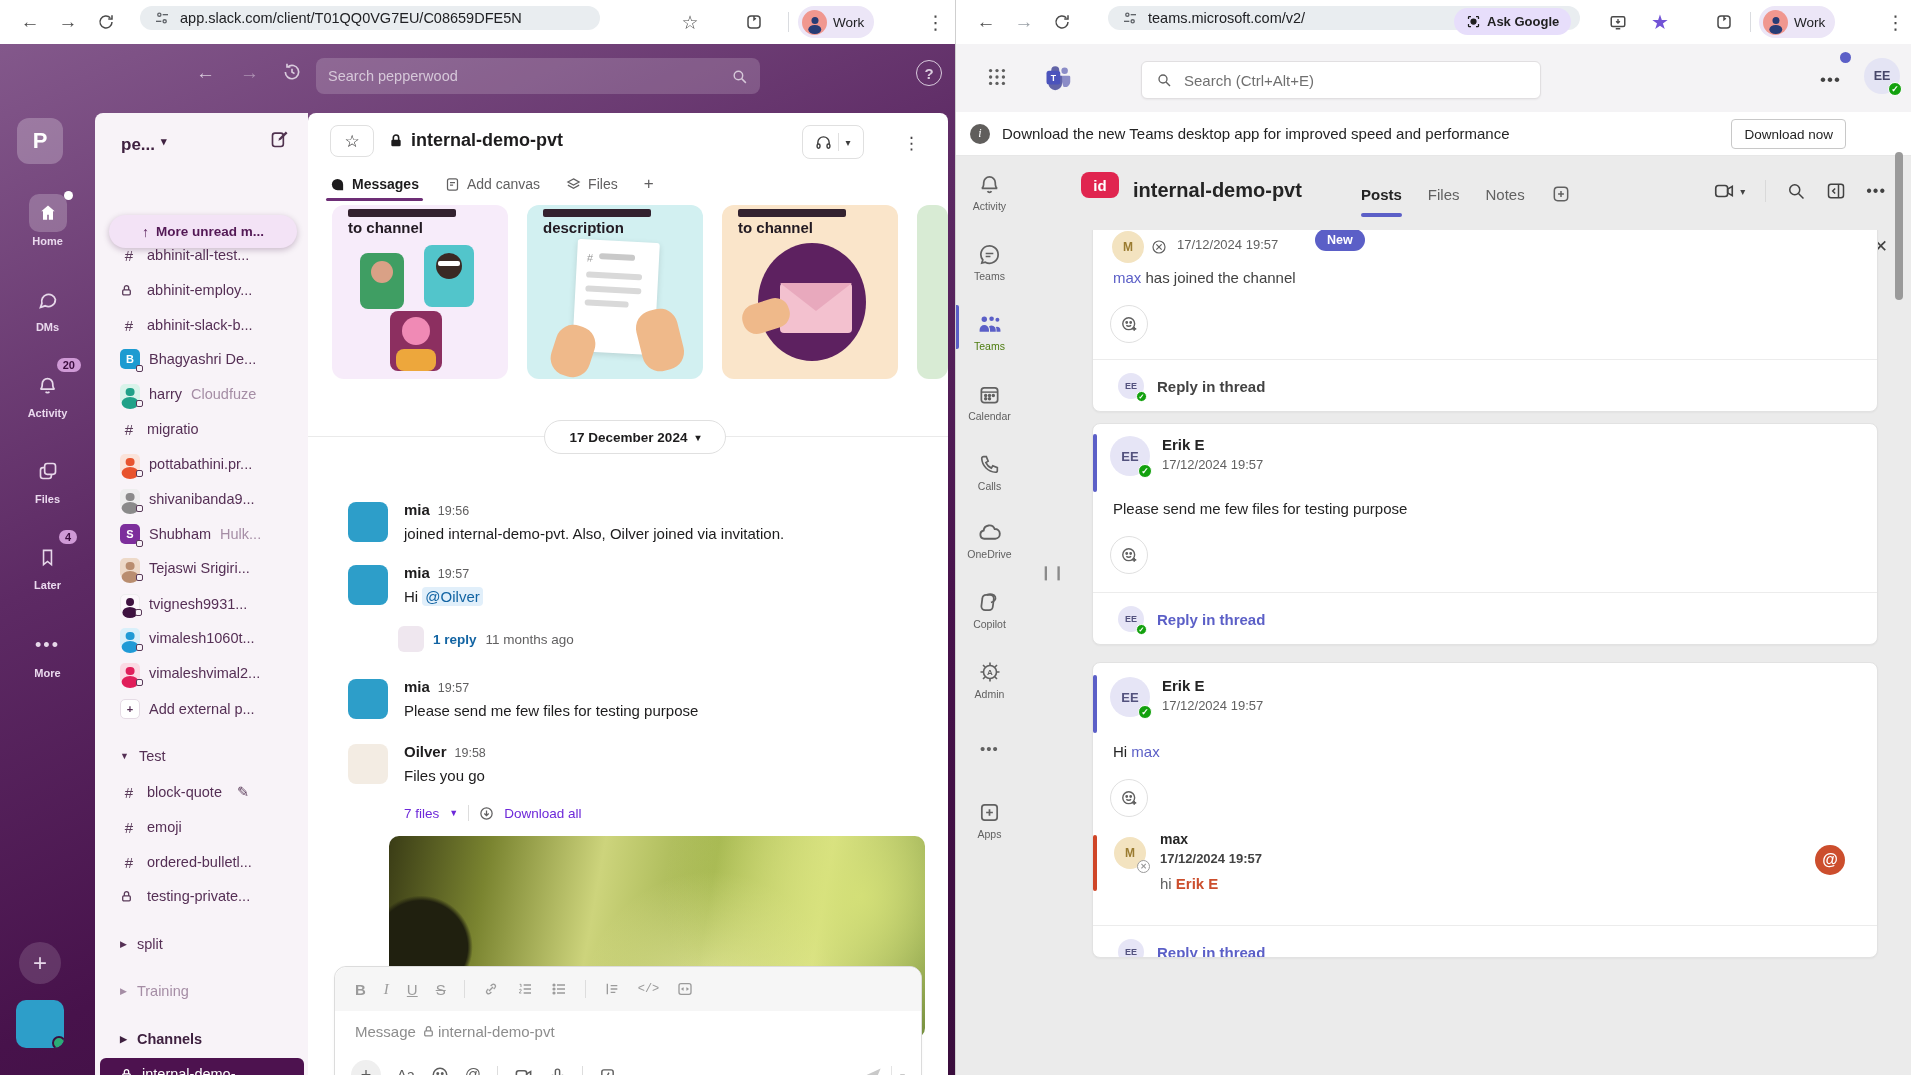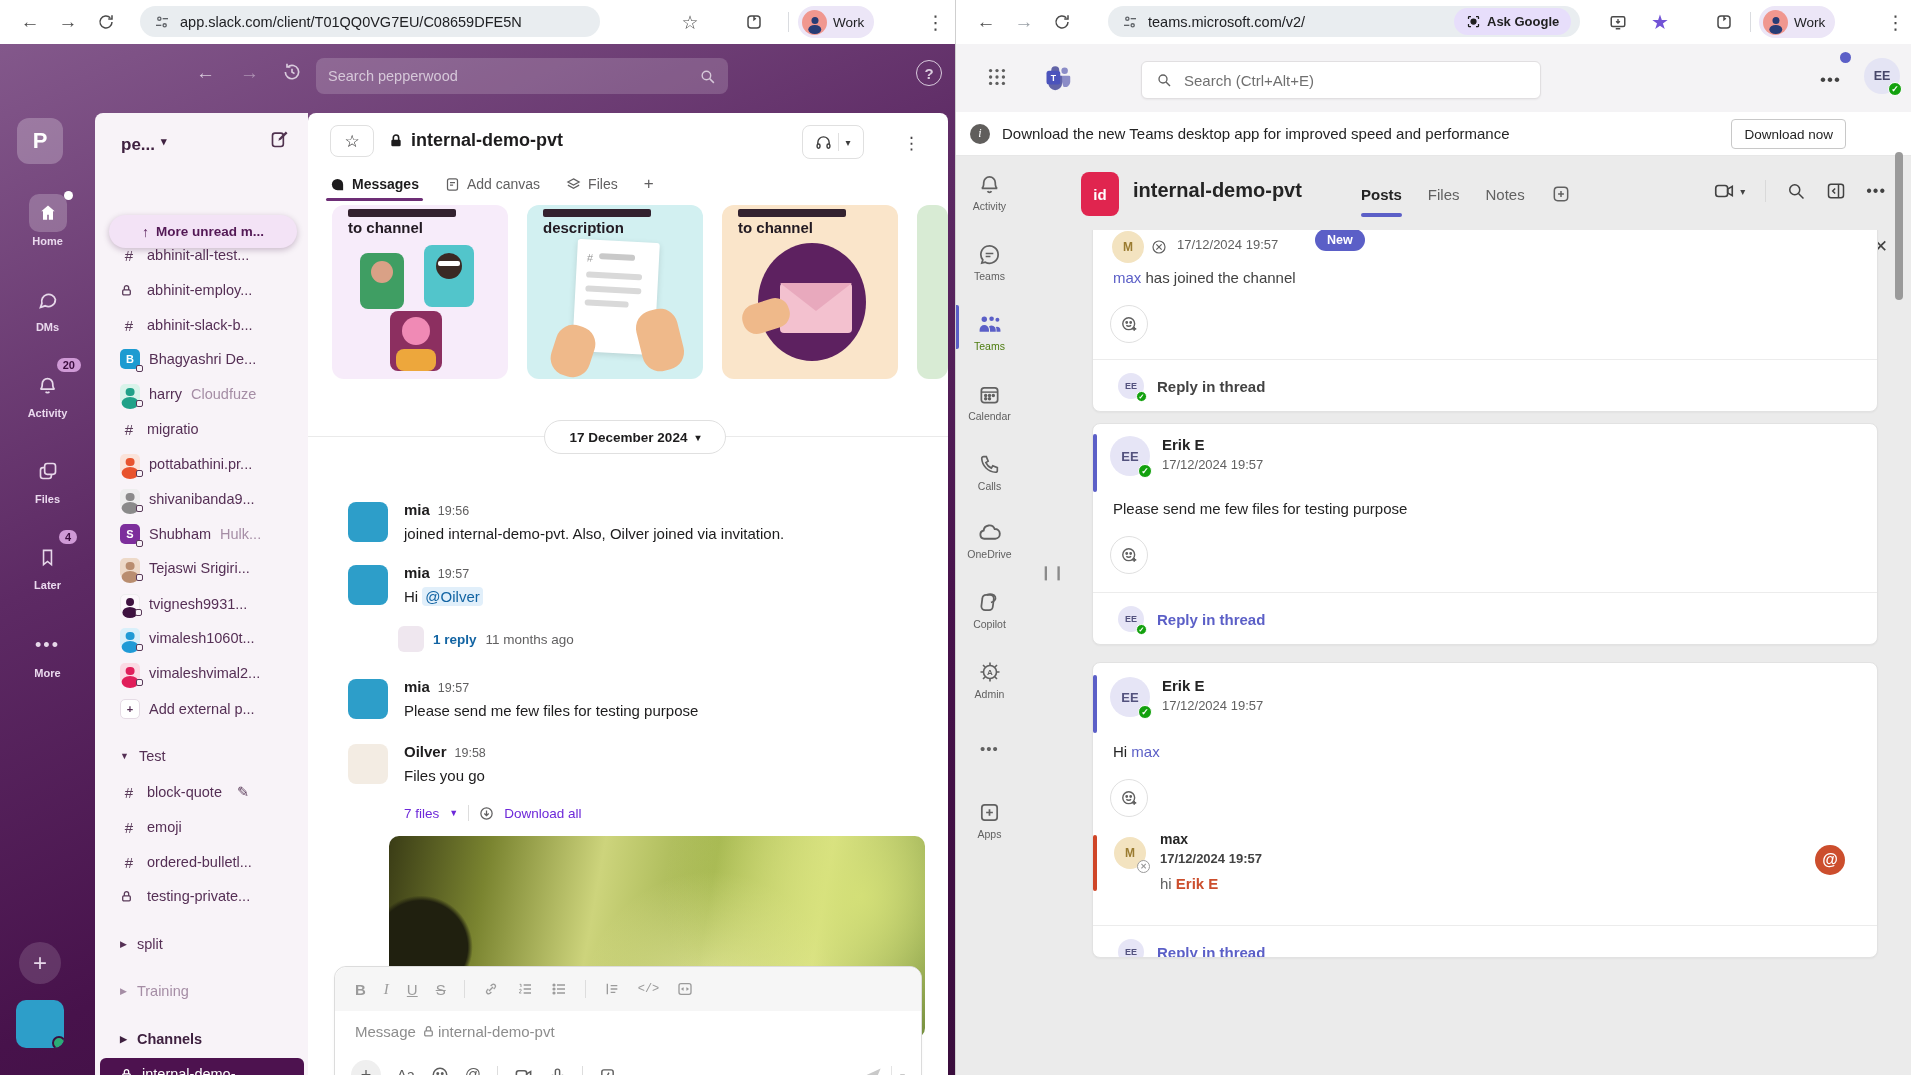--- a/index.html
+++ b/index.html
@@ -9,32 +9,32 @@
   svg.i { display:block; }
 
   
   #winL { position:absolute; left:0; top:0; width:955px; height:1075px; overflow:hidden; }
   #winR { position:absolute; left:955px; top:0; width:956px; height:1075px; overflow:hidden; border-left:1px solid #cfcfcf; background:#ebebeb; }
 
   
   .chrome { position:absolute; left:0; top:0; right:0; height:44px; background:#fff; }
   .cbtn { position:absolute; top:10px; width:24px; height:24px; color:#4a4a4a; display:flex; align-items:center; justify-content:center; font-size:19px; }
   .cbtn.dim { color:#9aa0a6; }
-  .omnibox { position:absolute; top:6px; height:31px; background:#e9edf0; border-radius:16px; display:flex; align-items:center; color:#202124; font-size:14.5px; padding:0 14px; }
+  .omnibox { position:absolute; top:6px; height:24px; background:#e9edf0; border-radius:16px; display:flex; align-items:center; color:#202124; font-size:14.5px; padding:0 14px; }
   .omni-url { margin-left:10px; white-space:nowrap; }
   .chip { position:absolute; top:6px; height:32px; border-radius:16px; background:#ece6f7; display:flex; align-items:center; gap:6px; padding:0 10px 0 4px; font-size:13.5px; color:#202124; }
   .chip .pav { width:25px; height:25px; border-radius:50%; background:#f0978f; display:flex; align-items:center; justify-content:center; }
   .vsep { position:absolute; top:12px; width:1px; height:20px; background:#dadce0; }
   .askchip { position:absolute; height:27px; border-radius:14px; background:#e7defb; display:flex; align-items:center; gap:6px; padding:0 12px; font-size:13px; font-weight:bold; color:#1f1f1f; }
 
   
   #slackApp { position:absolute; left:0; top:44px; width:955px; height:1031px;
     background:linear-gradient(155deg,#83588b 0%,#5d2a64 38%,#47124b 68%,#3a0d3d 100%); }
   .sl-nav { position:absolute; top:18px; color:#d9cbdd; font-size:19px; }
-  .sl-search { position:absolute; left:316px; top:14px; width:412px; height:36px; border-radius:8px; background:rgba(255,255,255,0.17); color:#d6c8d9; font-size:14.5px; display:flex; align-items:center; padding:0 12px; }
+  .sl-search { position:absolute; left:316px; top:14px; width:444px; height:36px; border-radius:8px; background:rgba(255,255,255,0.17); color:#d6c8d9; font-size:14.5px; display:flex; align-items:center; padding:0 12px; }
   .sl-search .mag { margin-left:auto; }
   .sl-help { position:absolute; left:916px; top:16px; width:26px; height:26px; border:1.6px solid #d9cbdd; border-radius:50%; color:#d9cbdd; font-size:15px; font-weight:bold; display:flex; align-items:center; justify-content:center; }
 
   
   .rail-item { position:absolute; left:0; width:95px; text-align:center; color:#ead9ee; }
   .rail-ico { margin:0 auto; width:38px; height:38px; border-radius:10px; display:flex; align-items:center; justify-content:center; color:#e7d8ea; }
   .rail-ico.active { background:rgba(255,255,255,0.22); color:#fff; }
   .rail-label { font-size:11px; font-weight:bold; margin-top:3px; }
   .rail-badge { position:absolute; background:#cf9ad6; color:#3b0d3e; font-size:11px; font-weight:bold; border-radius:9px; padding:1px 6px; }
   #wsTile { position:absolute; left:17px; top:74px; width:46px; height:46px; border-radius:12px; background:rgba(255,255,255,0.24); color:#fff; font-size:22px; font-weight:bold; display:flex; align-items:center; justify-content:center; }
@@ -107,21 +107,21 @@
   .bannertxt { font-size:15px; color:#242424; margin-left:12px; }
   .dlbtn { position:absolute; right:66px; top:7px; height:30px; padding:0 12px; border:1px solid #c8c8c8; border-radius:4px; background:#fff; font-size:13.5px; color:#242424; display:flex; align-items:center; }
   #tmRail { position:absolute; left:0; top:156px; width:67px; height:875px; background:#ebebeb; }
   .tr-item { position:absolute; left:0; width:67px; text-align:center; color:#616161; }
   .tr-item .lab { font-size:10.5px; margin-top:2px; }
   .tr-item.on { color:#4d7c0f; }
   .tr-bar { position:absolute; left:0; width:3px; height:44px; background:#5b5fc7; border-radius:0 2px 2px 0; }
   .tr-ico { margin:0 auto; width:28px; height:28px; display:flex; align-items:center; justify-content:center; }
 
   #tmHead { position:absolute; left:67px; top:156px; width:889px; height:74px; }
-  .idtile { position:absolute; left:58px; top:16px; width:38px; height:44px; border-radius:8px; background:#e0254f; color:#fff; font-weight:bold; font-size:15px; display:flex; align-items:center; justify-content:center; }
+  .idtile { position:absolute; left:58px; top:16px; width:38px; height:26px; border-radius:8px; background:#e0254f; color:#fff; font-weight:bold; font-size:15px; display:flex; align-items:center; justify-content:center; }
   .tm-title { position:absolute; left:110px; top:23px; font-size:20px; font-weight:bold; color:#242424; }
   .tm-tabs { position:absolute; left:338px; top:28px; display:flex; gap:26px; font-size:15px; color:#616161; align-items:center; }
   .tm-tab.on { color:#242424; font-weight:bold; position:relative; }
   .tm-tab.on::after { content:""; position:absolute; left:0; right:0; bottom:-14px; height:4px; border-radius:2px; background:#5b5fc7; }
   .tm-hicons { position:absolute; right:26px; top:24px; display:flex; align-items:center; gap:20px; color:#424242; }
 
   #tmFeed { position:absolute; left:67px; top:230px; width:889px; height:765px; overflow:hidden; }
   .tcard { position:absolute; left:69px; width:786px; background:#fff; border:1px solid #e2e2e2; border-radius:8px; box-shadow:0 1px 2px rgba(0,0,0,0.04); overflow:hidden; }
   .tc-accent { position:absolute; left:0; width:4px; border-radius:2px; }
   .tav40 { position:absolute; width:40px; height:40px; border-radius:50%; background:#e6e5f6; color:#53527e; font-weight:bold; font-size:13px; display:flex; align-items:center; justify-content:center; }

